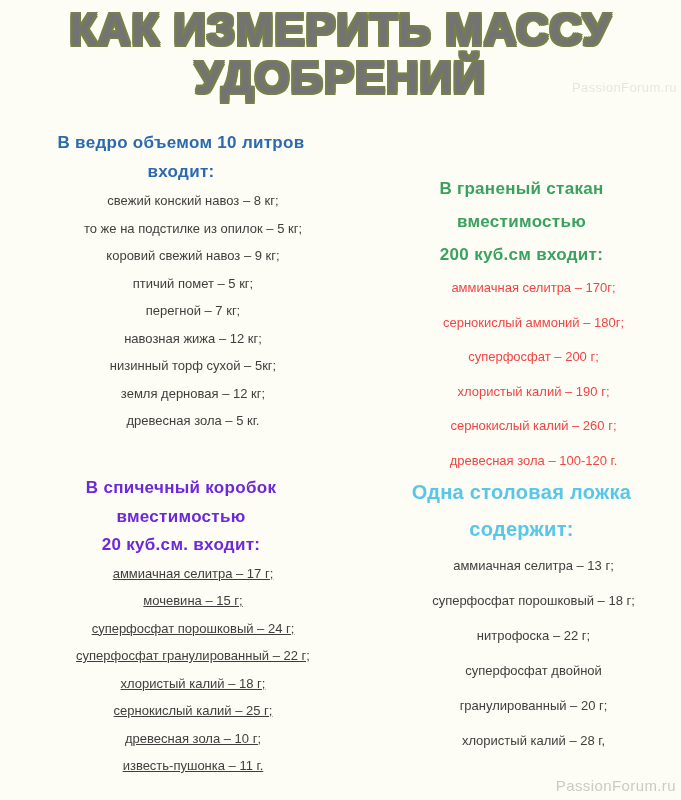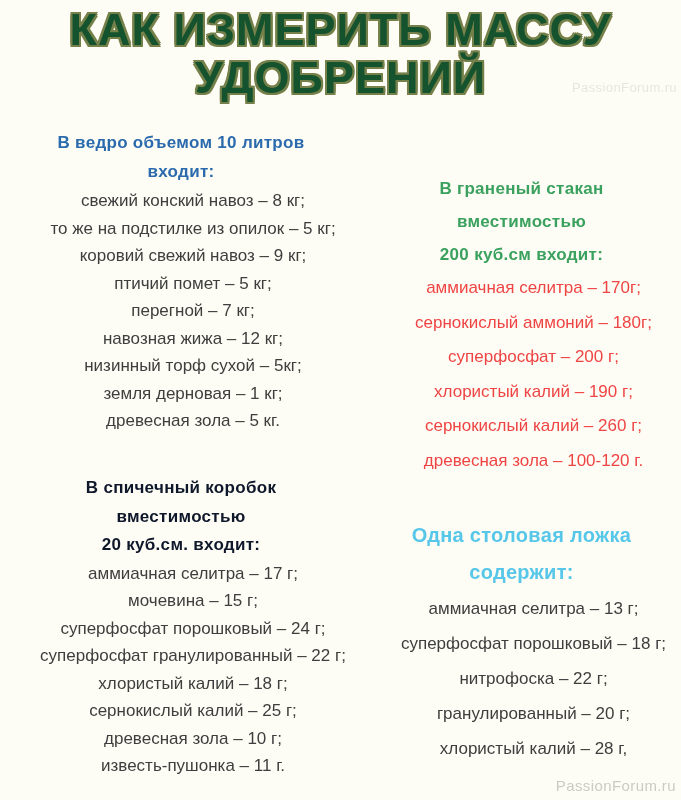--- a/index.html
+++ b/index.html
@@ -24,33 +24,33 @@
     display:grid;
     grid-template-columns:362px 319px;
     grid-template-rows:346px auto;
   }
   .sec{text-align:center;}
   .sec-header{
     font-weight:800;
     font-size:17px;
     letter-spacing:.3px;
   }
-  .items{color:#3e3e3e;font-size:17px;margin-left:24px;}
+  .items{color:#3e3e3e;font-size:13px;margin-left:24px;}
   .item{white-space:nowrap;}
 
   
   .s0 .sec-header{line-height:29px;}
   .s0 .item{line-height:27.5px;}
   .s0 .items{margin-top:1px;}
 
   .s1 .sec-header{line-height:33px;margin-top:44px;}
   .s1 .item{line-height:34.5px;}
 
   .s2 .sec-header{line-height:28.5px;}
-  .s2 .item{line-height:27.5px;}
+  .s2 .item{line-height:27.5px;text-decoration:underline;}
 
   .s3 .sec-header{font-size:20px;line-height:37px;}
   .s3 .item{line-height:35px;}
 
   .watermark{
     position:absolute;
     font-size:15px;
     letter-spacing:.4px;
     color:#cbcbc1;
     text-shadow:0 1px 0 #ffffff;
@@ -58,41 +58,41 @@
   .wm-top{top:80px;right:4px;font-size:13px;color:#e6e6de;}
   .wm-bottom{bottom:6px;right:5px;}
 </style>
 </head>
 <body>
 
 <div class="page" style="background: rgb(253, 253, 245);">
 
   <div class="watermark wm-top">PassionForum.ru</div>
 
-  <div class="title" style="color: #14532d; text-shadow: rgb(118, 128, 74) -2px -2px 0px, rgb(118, 128, 74) 2px -2px 0px, rgb(118, 128, 74) -2px 2px 0px, rgb(118, 128, 74) 2px 2px 0px, rgb(118, 128, 74) -2px 0px 0px, rgb(118, 128, 74) 2px 0px 0px, rgb(118, 128, 74) 0px -2px 0px, rgb(118, 128, 74) 0px 2px 0px;">
+  <div class="title" style="color: #737373; text-shadow: rgb(118, 128, 74) -2px -2px 0px, rgb(118, 128, 74) 2px -2px 0px, rgb(118, 128, 74) -2px 2px 0px, rgb(118, 128, 74) 2px 2px 0px, rgb(118, 128, 74) -2px 0px 0px, rgb(118, 128, 74) 2px 0px 0px, rgb(118, 128, 74) 0px -2px 0px, rgb(118, 128, 74) 0px 2px 0px;">
     <div>КАК ИЗМЕРИТЬ МАССУ</div>
     <div>УДОБРЕНИЙ</div>
   </div>
 
   <div class="grid">
 
     <div class="sec s0">
       <div class="sec-header" style="color: rgb(42, 106, 173);">
           <div>В ведро объемом 10 литров</div>
           <div>входит:</div>
         </div>
       <div class="items" style="color: rgb(62, 62, 62);">
           <div class="item">свежий конский навоз – 8 кг;</div>
           <div class="item">то же на подстилке из опилок – 5 кг;</div>
           <div class="item">коровий свежий навоз – 9 кг;</div>
           <div class="item">птичий помет – 5 кг;</div>
           <div class="item">перегной – 7 кг;</div>
           <div class="item">навозная жижа – 12 кг;</div>
           <div class="item">низинный торф сухой – 5кг;</div>
-          <div class="item">земля дерновая – 1 кг;</div>
+          <div class="item">земля дерновая – 12 кг;</div>
           <div class="item">древесная зола – 5 кг.</div>
         </div>
     </div>
 
     <div class="sec s1">
       <div class="sec-header" style="color: rgb(58, 161, 94);">
           <div>В граненый стакан</div>
           <div>вместимостью</div>
           <div>200 куб.см входит:</div>
         </div>
@@ -100,46 +100,47 @@
           <div class="item">аммиачная селитра – 170г;</div>
           <div class="item">сернокислый аммоний – 180г;</div>
           <div class="item">суперфосфат – 200 г;</div>
           <div class="item">хлористый калий – 190 г;</div>
           <div class="item">сернокислый калий – 260 г;</div>
           <div class="item">древесная зола – 100-120 г.</div>
         </div>
     </div>
 
     <div class="sec s2">
-      <div class="sec-header" style="color: #0f172a;">
+      <div class="sec-header" style="color: #6d28d9;">
           <div>В спичечный коробок</div>
           <div>вместимостью</div>
           <div>20 куб.см. входит:</div>
         </div>
       <div class="items" style="color: rgb(62, 62, 62);">
           <div class="item">аммиачная селитра – 17 г;</div>
           <div class="item">мочевина – 15 г;</div>
           <div class="item">суперфосфат порошковый – 24 г;</div>
           <div class="item">суперфосфат гранулированный – 22 г;</div>
           <div class="item">хлористый калий – 18 г;</div>
           <div class="item">сернокислый калий – 25 г;</div>
           <div class="item">древесная зола – 10 г;</div>
           <div class="item">известь-пушонка – 11 г.</div>
         </div>
     </div>
 
     <div class="sec s3">
-      <div class="sec-header" style="color: rgb(86, 198, 233); margin-top: 43px;">
+      <div class="sec-header" style="color: rgb(86, 198, 233);">
           <div>Одна столовая ложка</div>
           <div>содержит:</div>
         </div>
       <div class="items" style="color: rgb(62, 62, 62);">
           <div class="item">аммиачная селитра – 13 г;</div>
           <div class="item">суперфосфат порошковый – 18 г;</div>
           <div class="item">нитрофоска – 22 г;</div>
+          <div class="item">суперфосфат двойной</div>
           <div class="item">гранулированный – 20 г;</div>
           <div class="item">хлористый калий – 28 г,</div>
         </div>
     </div>
 
   </div>
 
   <div class="watermark wm-bottom" style="color: rgb(203, 203, 193);">PassionForum.ru</div>
 
 </div>

